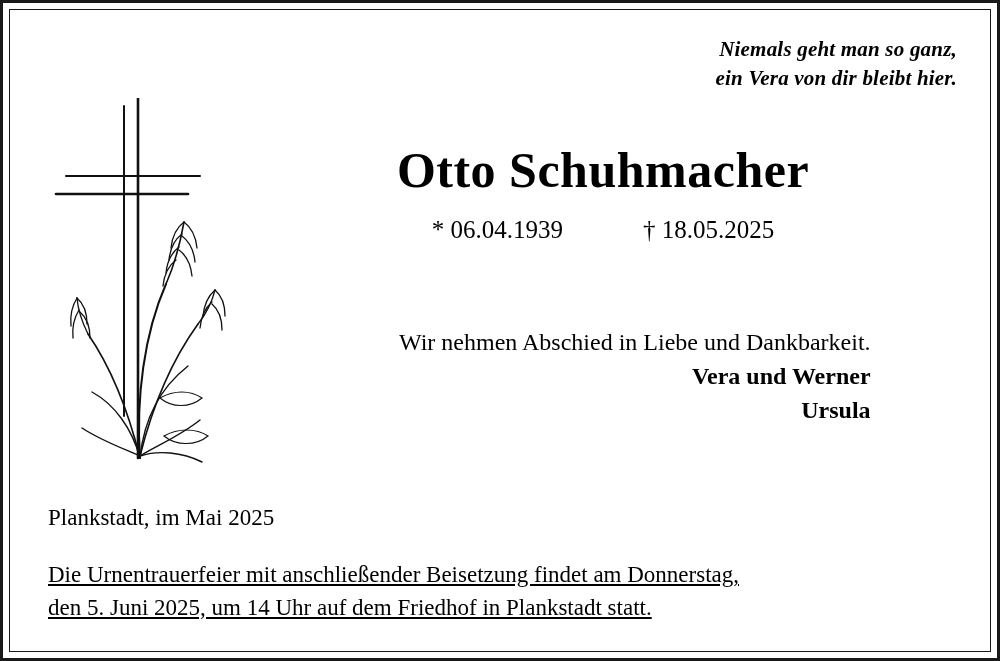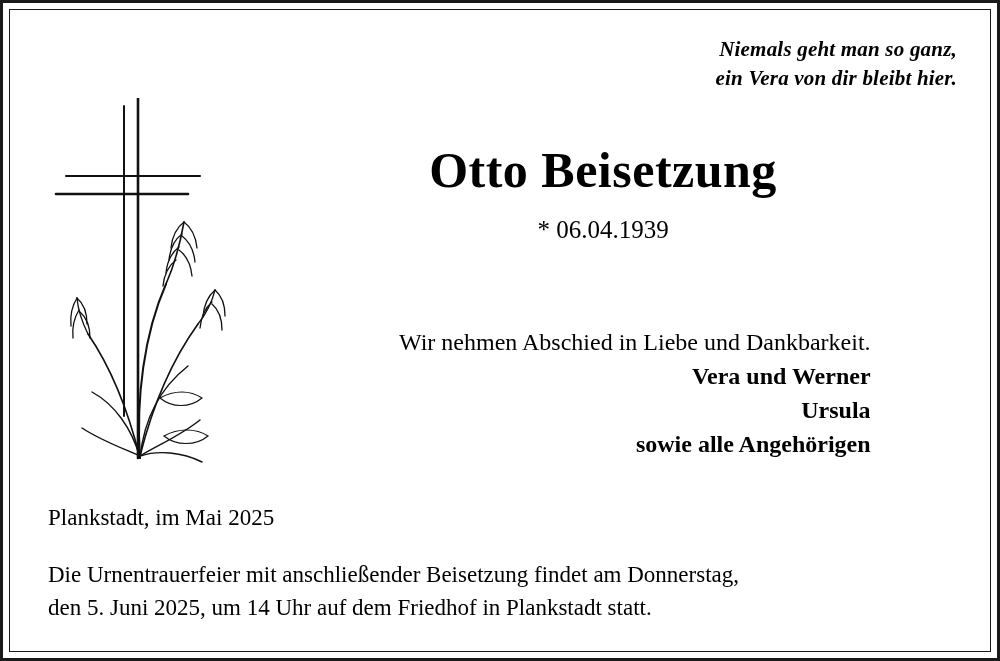--- a/index.html
+++ b/index.html
@@ -101,20 +101,21 @@
     left: 45px;
     top: 502px;
     font-size: 23px;
   }
   .service-info {
     position: absolute;
     left: 45px;
     top: 556px;
     font-size: 23px;
     line-height: 1.42;
+    text-decoration: underline;
   }
 </style>
 </head>
 <body>
 
 <div class="obituary">
   <div class="inner-frame"></div>
 
   <div class="verse">
     <div>Niemals geht man so ganz,</div>
@@ -168,31 +169,31 @@
         <path d="M92 358 C 74 350, 52 342, 34 330" stroke-width="1.4"></path>
         <path d="M92 358 C 110 352, 134 354, 154 364" stroke-width="1.4"></path>
 
         <path d="M112 300 C 126 292, 142 292, 154 300 C 142 310, 124 310, 112 300 Z" stroke-width="1.2"></path>
         <path d="M116 338 C 130 330, 148 330, 160 338 C 148 348, 128 348, 116 338 Z" stroke-width="1.2"></path>
       </g>
     </svg>
   </div>
 
   <div class="name-block">
-    <div class="deceased-name">Otto Beisetzung</div>
+    <div class="deceased-name">Otto Schuhmacher</div>
     <div class="dates">
       <span>* 06.04.1939</span>
+      <span>† 18.05.2025</span>
     </div>
   </div>
 
   <div class="mourners">
     <div class="lead">Wir nehmen Abschied in Liebe und Dankbarkeit.</div>
     <div class="family">Vera und Werner</div>
     <div class="family">Ursula</div>
-    <div class="family">sowie alle Angehörigen</div>
   </div>
 
   <div class="place-date">Plankstadt, im Mai 2025</div>
   <div class="service-info">
     <div>Die Urnentrauerfeier mit anschließender Beisetzung findet am Donnerstag,</div>
     <div>den 5. Juni 2025, um 14 Uhr auf dem Friedhof in Plankstadt statt.</div>
   </div>
 </div>
 
 </body></html>

